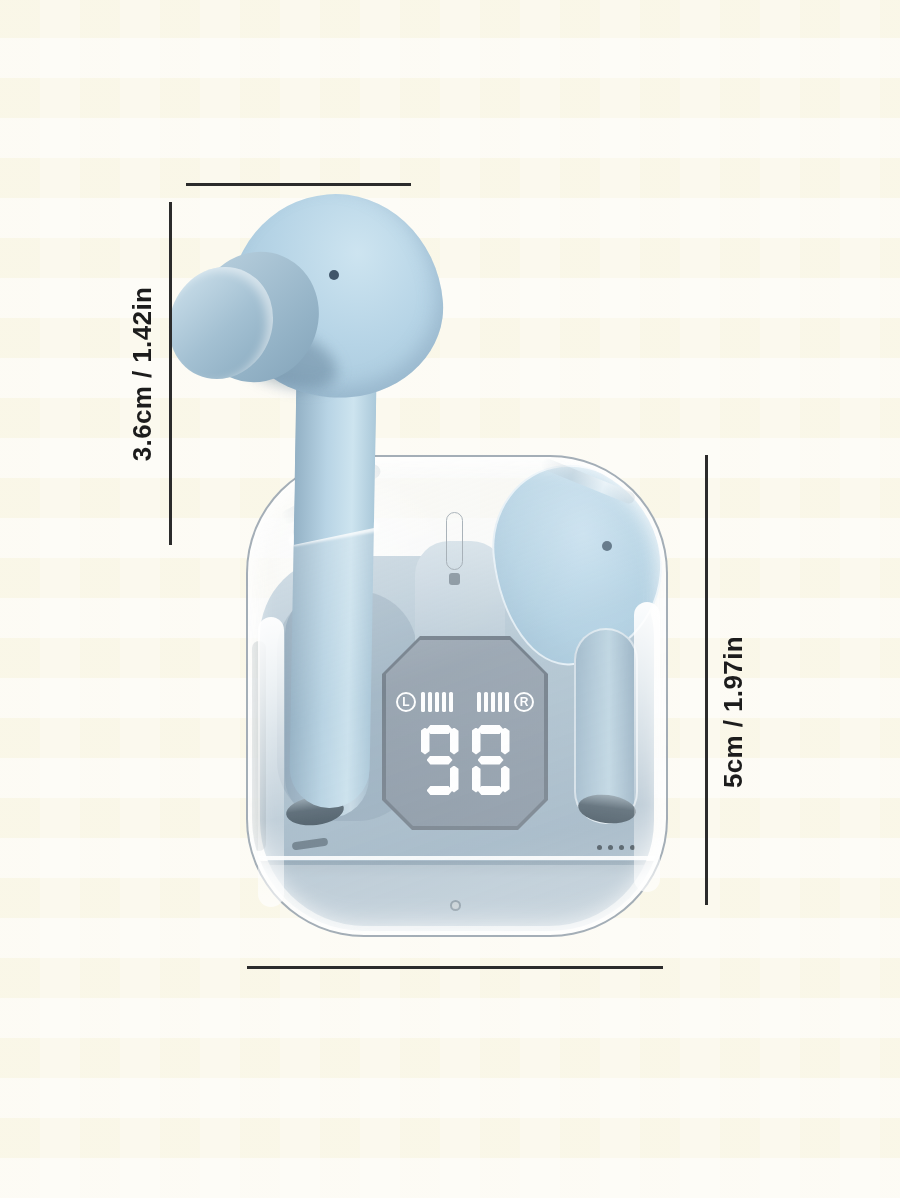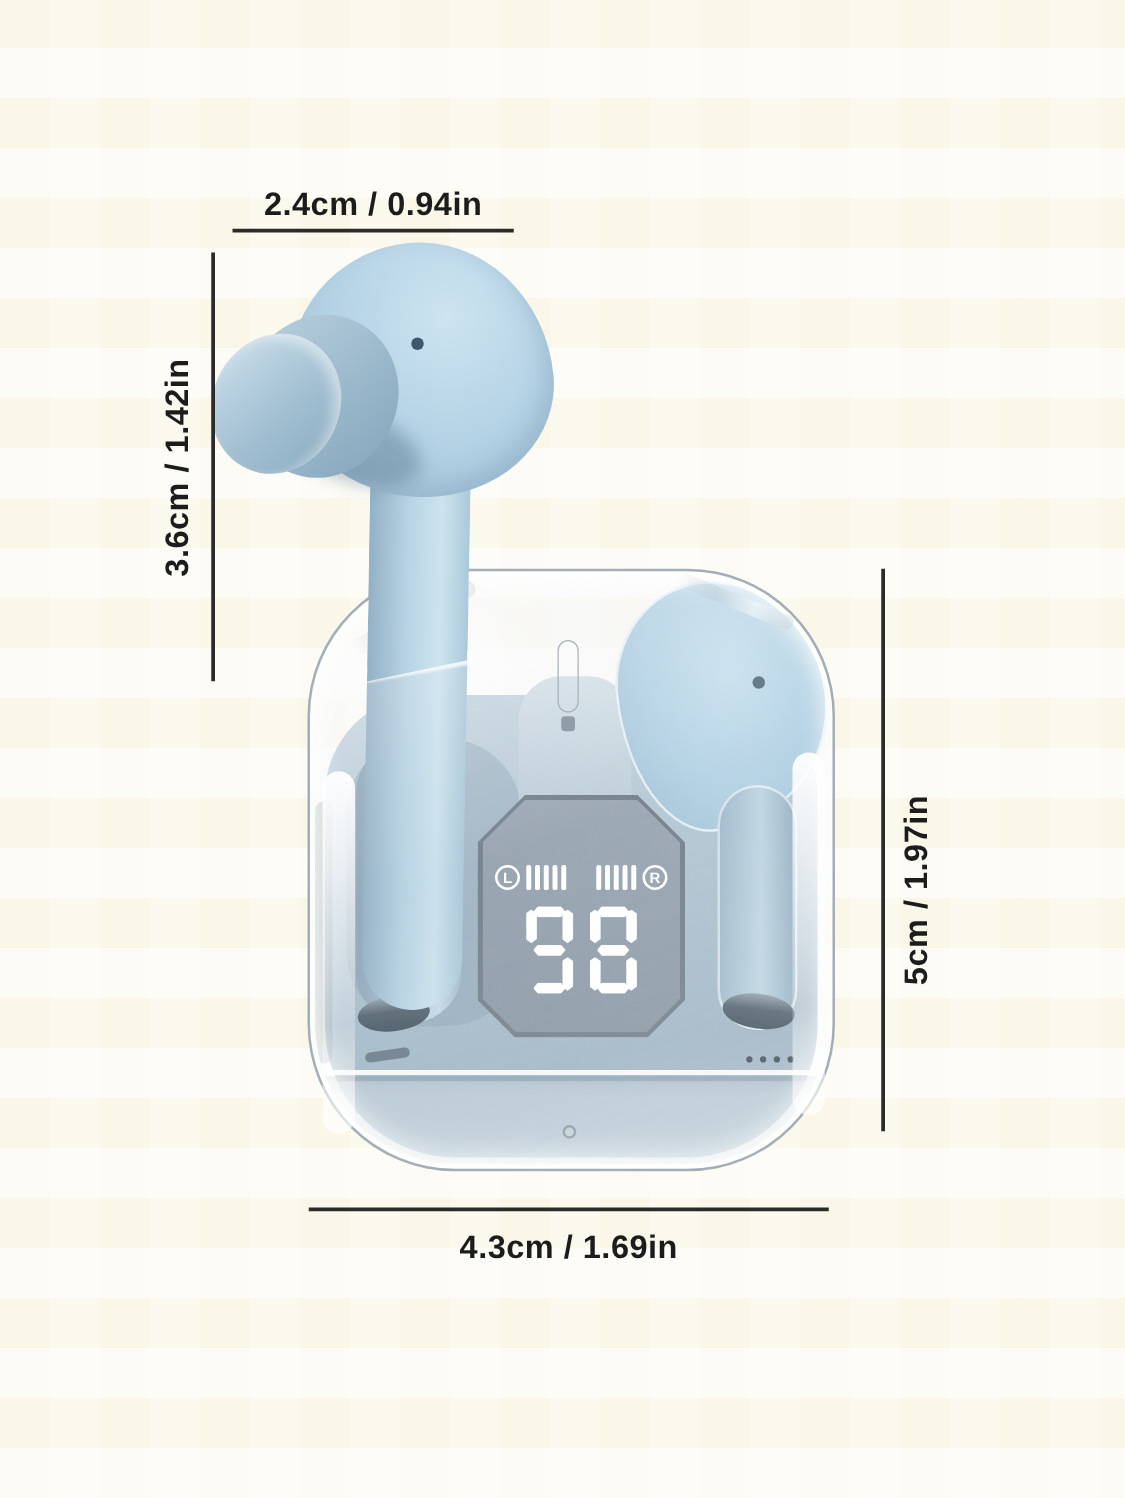--- a/index.html
+++ b/index.html
@@ -210,25 +210,23 @@
   </div>
   <div class="abs rim-streak"></div>
 
   <div class="abs stem stem-upper"></div>
   <div class="abs earbud-head"></div>
   <div class="abs mic-dot"></div>
   <div class="abs tip-shadow"></div>
   <div class="abs tip-flange"></div>
   <div class="abs tip-dome"></div>
 
-  <div class="abs dim-label" style="left:186px;top:148px;width:225px;text-align:center;">2.4cm / 0.94in</div>
   <div class="abs dim-line" style="left:186px;top:183px;width:225px;height:3px;"></div>
 
   <div class="abs dim-line" style="left:169px;top:202px;width:3px;height:343px;"></div>
   <div class="abs dim-label rot" style="left:142px;top:374px;">3.6cm / 1.42in</div>
 
   <div class="abs dim-line" style="left:705px;top:455px;width:3px;height:450px;"></div>
   <div class="abs dim-label rot" style="left:733px;top:712px;">5cm / 1.97in</div>
 
   <div class="abs dim-line" style="left:247px;top:966px;width:416px;height:3px;"></div>
-  <div class="abs dim-label" style="left:305px;top:982px;width:300px;text-align:center;">4.3cm / 1.69in</div>
 
 </div>
 
 </body></html>

